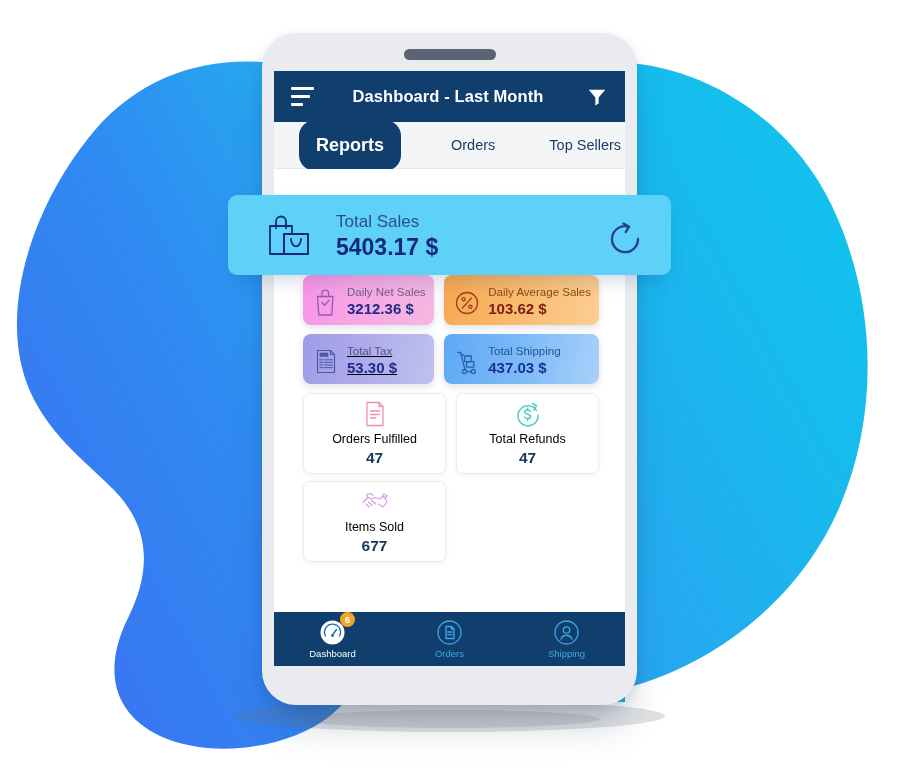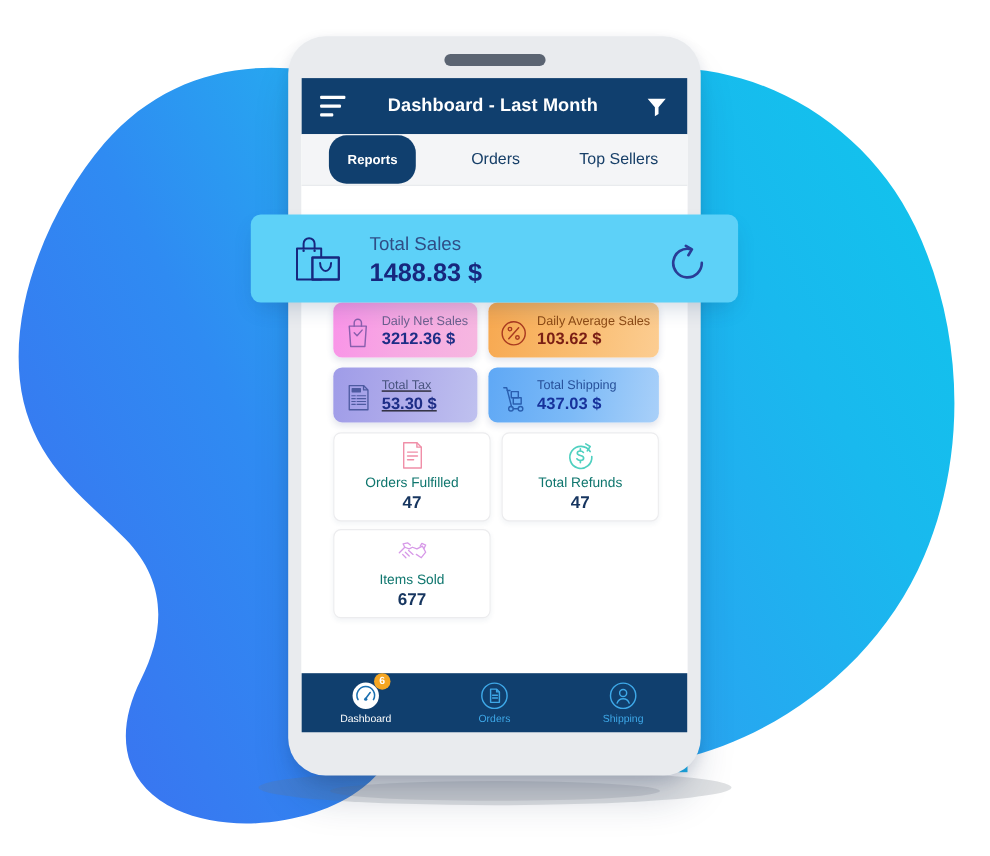--- a/index.html
+++ b/index.html
@@ -60,21 +60,21 @@
     border-bottom:1px solid #e6e8ea;
     box-sizing:border-box;
   }
   .tab{
     font-size:14.5px;color:#173f68;text-align:center;cursor:pointer;
     flex:0 0 auto;
   }
   .tab.reports{
     background:#103f6e;color:#fff;font-weight:bold;
     border-radius:16px;padding:15px 17px;margin-left:25px;
-    font-size:12px;
+    font-size:18px;
   }
   .tab.orders{margin-left:50px;font-weight:normal;}
   .tab.top-sellers{margin-left:54px;font-weight:normal;}
 
   
   .banner{
     position:absolute;left:-34px;top:162px;
     width:443px;height:80px;
     background:#5dd1f8;
     border-radius:9px;
@@ -133,21 +133,21 @@
     display:grid;grid-template-columns:1fr 1fr;gap:7px 10px;
   }
   .card{
     height:79px;background:#ffffff;
     border:1px solid #ececee;border-radius:7px;
     box-shadow:0 2px 5px rgba(40,60,110,.06);
     display:flex;flex-direction:column;align-items:center;justify-content:center;
     cursor:pointer;
   }
   .card-icon{width:30px;height:30px;margin-bottom:3px;}
-  .card-label{font-size:12.5px;color:#0f766e;line-height:1.2;}
+  .card-label{font-size:12.5px;color:#000000;line-height:1.2;}
   .card-value{font-size:15.5px;font-weight:bold;color:#16355f;line-height:1.25;margin-top:1px;}
 
   
   .bottom-nav{
     position:absolute;left:0;bottom:0;width:351px;height:54px;
     background:#103f6e;display:flex;align-items:center;
   }
   .nav-item{
     flex:1;display:flex;flex-direction:column;align-items:center;justify-content:center;
     cursor:pointer;position:relative;
@@ -412,21 +412,21 @@
           <path d="M12 14V9.5a5 5 0 0 1 10 0V14"></path>
           <circle cx="12" cy="16" r="1.1" fill="#17277e" stroke="none"></circle>
           <circle cx="22" cy="16" r="1.1" fill="#17277e" stroke="none"></circle>
           <rect x="20" y="22" width="24" height="20" fill="#5dd1f8"></rect>
           <path d="M20 22h24v20H20z"></path>
           <path d="M27 27c0 4.4 2.7 7.4 5 7.4s5-3 5-7.4"></path>
         </g>
       </svg>
       <div class="banner-text">
         <div class="banner-label">Total Sales</div>
-        <div class="banner-value">1488.83 $</div>
+        <div class="banner-value">5403.17 $</div>
       </div>
       <svg class="banner-refresh" viewBox="0 0 40 40">
         <g fill="none" stroke="#2a3c96" stroke-width="2.4" stroke-linecap="round" stroke-linejoin="round">
           <path d="M23 9.5A13 13 0 1 0 33 22"></path>
           <path d="M18.5 6.5l5.5 3.2-3.2 5.3"></path>
         </g>
       </svg>
     </div>
   </div>
 </div>

